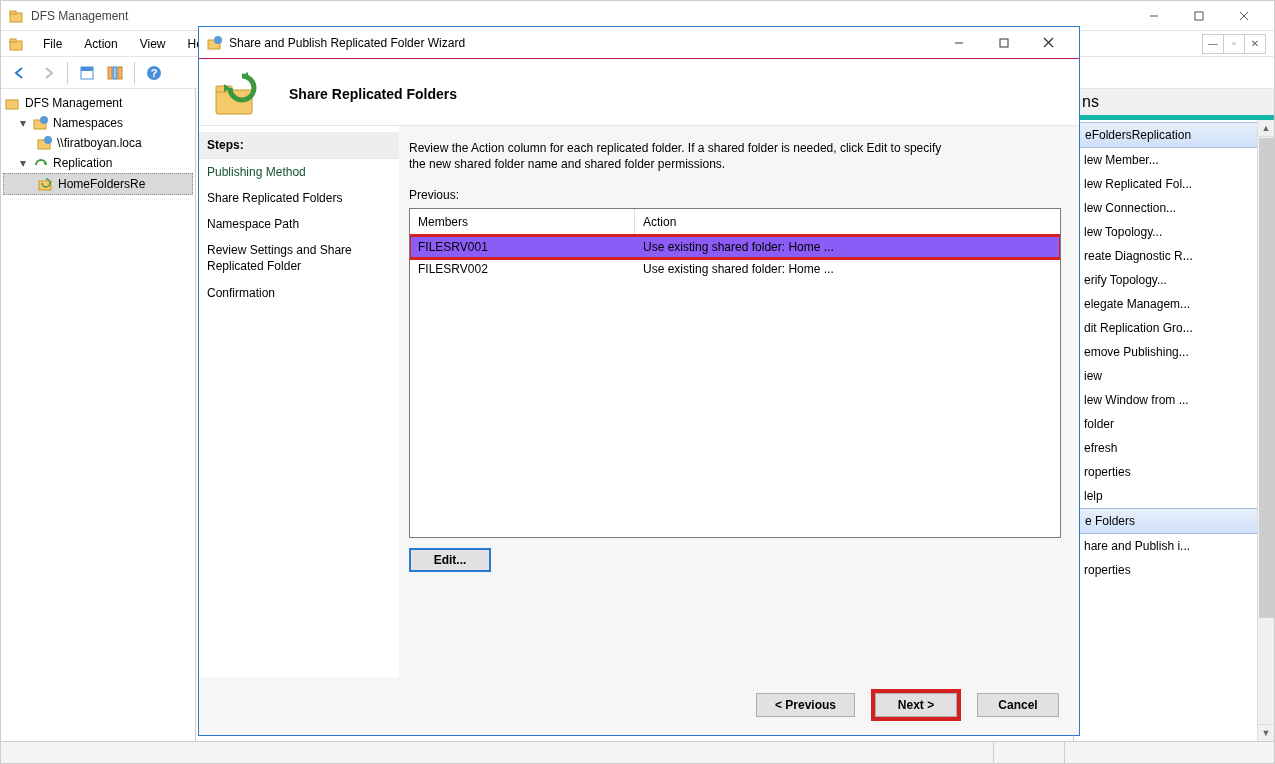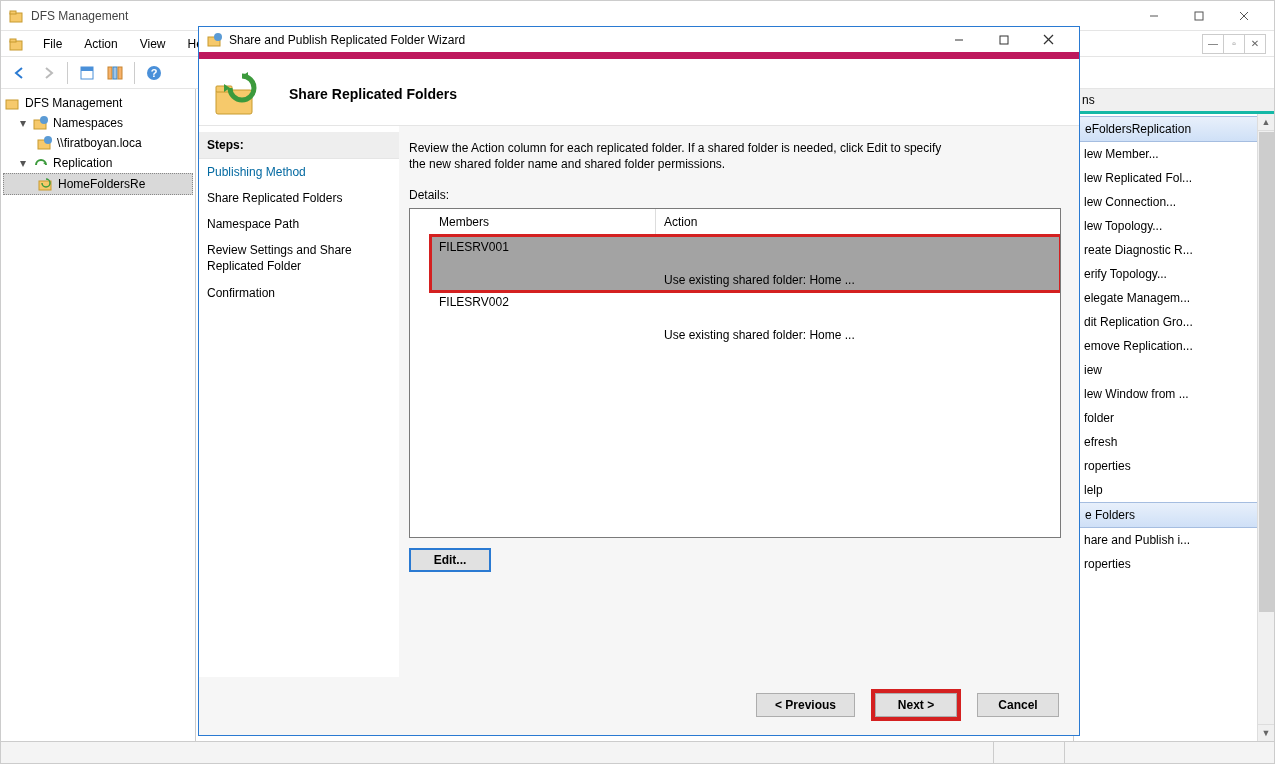--- a/index.html
+++ b/index.html
@@ -71,81 +71,80 @@
   .tree-node { display:flex; align-items:center; gap:4px; padding: 2px 2px; font-size:12px; white-space:nowrap; }
   .tree-node.indent1 { padding-left: 14px;}
   .tree-node.indent2 { padding-left: 34px;}
   .tree-node.selected { background: #d9d9d9; border:1px dotted #888;}
   .caret { width:12px; text-align:center; color:#555; }
   .center-pane { flex:1; background:#fff; border-right:1px solid #ccc; }
   .actions-pane {
     width: 200px;
     display:flex; flex-direction:column;
   }
-  .actions-header { padding: 4px 8px; font-size:12px; border-bottom:3px solid #14b8a6; background:#f0f0f0;}
+  .actions-header { padding: 4px 8px; font-size:16px; border-bottom:5px solid #14b8a6; background:#f0f0f0;}
   .actions-list { flex:1; overflow:hidden; padding: 2px; }
   .action-item { display:flex; align-items:center; gap:6px; padding: 5px 8px; font-size:12px; white-space:nowrap; overflow:hidden; text-overflow:ellipsis;}
   .action-item.section { background: linear-gradient(#e8f0fb,#cfe0f7); border:1px solid #a5bde0; display:flex; justify-content:space-between;}
   .status-bar { height:22px; border-top:1px solid #ccc; background:#f4f4f4;}
   .status-seg { display:inline-block; height:100%; border-right:1px solid #ccc;}
 
   
   .wizard {
     position: absolute;
     left: 198px; top: 26px;
     width: 882px; height: 710px;
     background: #fff;
     border: 1px solid #2a7ad2;
     display:flex; flex-direction:column;
     box-shadow: 0 0 0 rgba(0,0,0,0);
   }
   .wizard-titlebar {
     height: 32px; display:flex; align-items:center; padding: 0 8px;
-    border-bottom:7px solid #be185d;
+    border-bottom:1px solid #be185d;
   }
   .wizard-titlebar .title { flex:1; font-size:12px; }
   .wizard-header {
     display:flex; align-items:center; gap:18px;
     padding: 10px 16px 6px 12px;
     border-bottom:1px solid #e5e5e5;
   }
   .wizard-header .big-icon { width:60px; height:50px; display:flex;align-items:center;justify-content:center;}
   .wizard-header h2 { font-size:14px; font-weight:bold; }
   .wizard-body { flex:1; display:flex; min-height:0; background:#fff;}
   .wizard-steps {
     width: 200px;
     background:#fff;
     padding: 6px 0 0 0;
   }
   .steps-head { background:#eeeeee; padding:6px 8px; font-weight:bold; border-bottom:1px solid #e5e5e5;}
   .step-link { display:block; padding:6px 8px 6px 8px; color:#000; font-size:12px;}
-  .step-link.active { color:#0369a1; }
+  .step-link.active { color:#14532d; }
   .wizard-content {
     flex:1; padding: 14px 18px 10px 10px;
     background:#f6f6f6;
     display:flex; flex-direction:column;
   }
   .instruct { font-size:12px; color:#000; line-height:1.35; margin-bottom:16px; max-width:540px;}
   .details-label { margin-bottom:6px; }
   .details-table {
     border:1px solid #7a7a7a;
     background:#fff;
     height: 330px;
     overflow:hidden;
-    padding-left:21px;
   }
   .dt-header { display:flex; border-bottom:1px solid #ddd;}
   .dt-header .dt-col { padding:6px 8px; font-size:12px; background:#fff;}
   .dt-col.members { width: 225px; border-right:1px solid #ddd;}
   .dt-col.action { flex:1; }
   .dt-row { display:flex; }
   .dt-row .dt-cell { padding:4px 8px; font-size:12px; white-space:nowrap; overflow:hidden; text-overflow:ellipsis;}
   .dt-row .dt-cell.members { width:225px; }
-  .dt-row .dt-cell.action { flex:1;margin-top:33px;}
-  .dt-row.highlighted { outline:3px solid #d42020; outline-offset:-1px; background:#a3a3a3;}
+  .dt-row .dt-cell.action { flex:1;}
+  .dt-row.highlighted { outline:3px solid #d42020; outline-offset:-1px; background:#8b5cf6;}
   .edit-btn-row { margin-top:10px; }
   .btn {
     padding: 4px 18px;
     font-size:12px;
     background:#e1e1e1;
     border:1px solid #adadad;
     min-width:82px;
     text-align:center;
     font-weight:bold;
   }
@@ -317,21 +316,21 @@
           <div class="action-item">
               <span>erify Topology...</span>
             </div>
           <div class="action-item">
               <span>elegate Managem...</span>
             </div>
           <div class="action-item">
               <span>dit Replication Gro...</span>
             </div>
           <div class="action-item">
-              <span>emove Replication...</span>
+              <span>emove Publishing...</span>
             </div>
           <div class="action-item" style="display:flex;justify-content:space-between;">
             <span>iew</span>
             <span>▸</span>
           </div>
           <div class="action-item">
               <span>lew Window from ...</span>
             </div>
           <div class="action-item">
               <span>folder</span>
@@ -419,21 +418,21 @@
       <div class="steps-head">Steps:</div>
       <a class="step-link active">Publishing Method</a>
       <a class="step-link">Share Replicated Folders</a>
       <a class="step-link">Namespace Path</a>
       <a class="step-link" style="line-height:1.3;">Review Settings and Share Replicated Folder</a>
       <a class="step-link">Confirmation</a>
     </div>
 
     <div class="wizard-content">
       <div class="instruct">Review the Action column for each replicated folder. If a shared folder is needed, click Edit to specify the new shared folder name and shared folder permissions.</div>
-      <div class="details-label">Details:</div>
+      <div class="details-label">Previous:</div>
       <div class="details-table">
         <div class="dt-header">
           <div class="dt-col members">Members</div>
           <div class="dt-col action">Action</div>
         </div>
         <div class="dt-row highlighted">
           <div class="dt-cell members">FILESRV001</div>
           <div class="dt-cell action">Use existing shared folder: Home ...</div>
         </div>
         <div class="dt-row">

